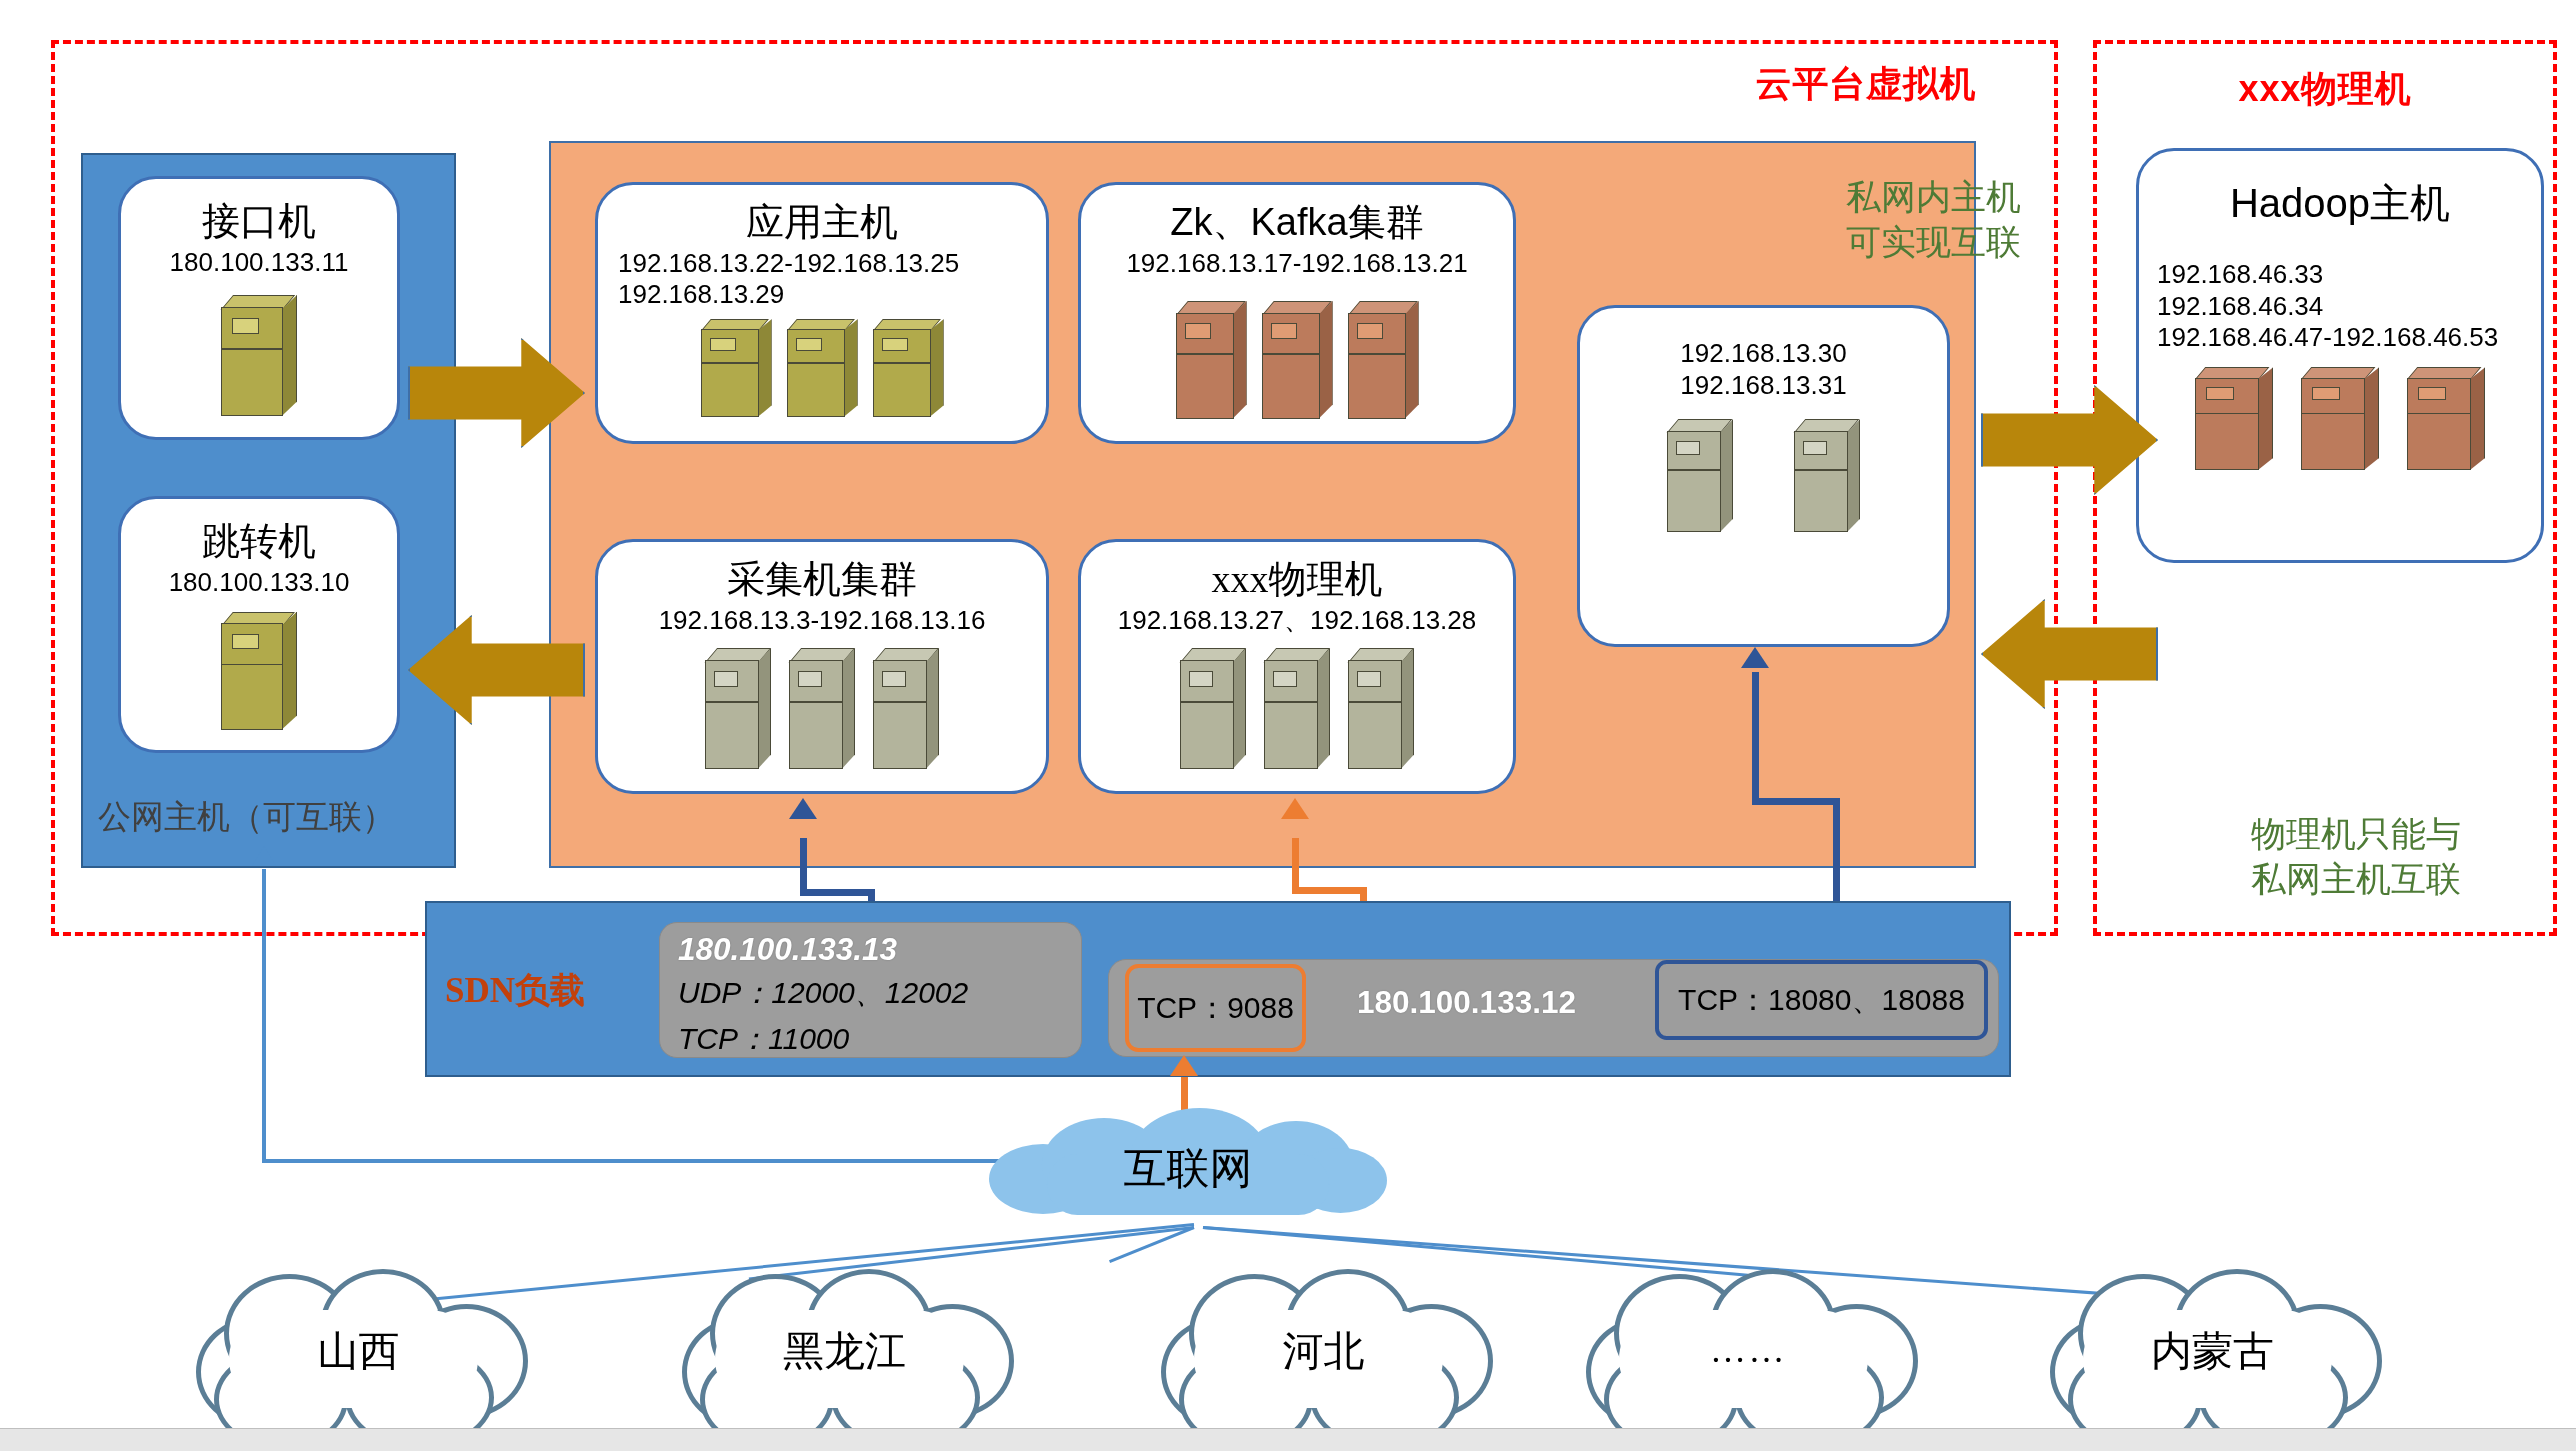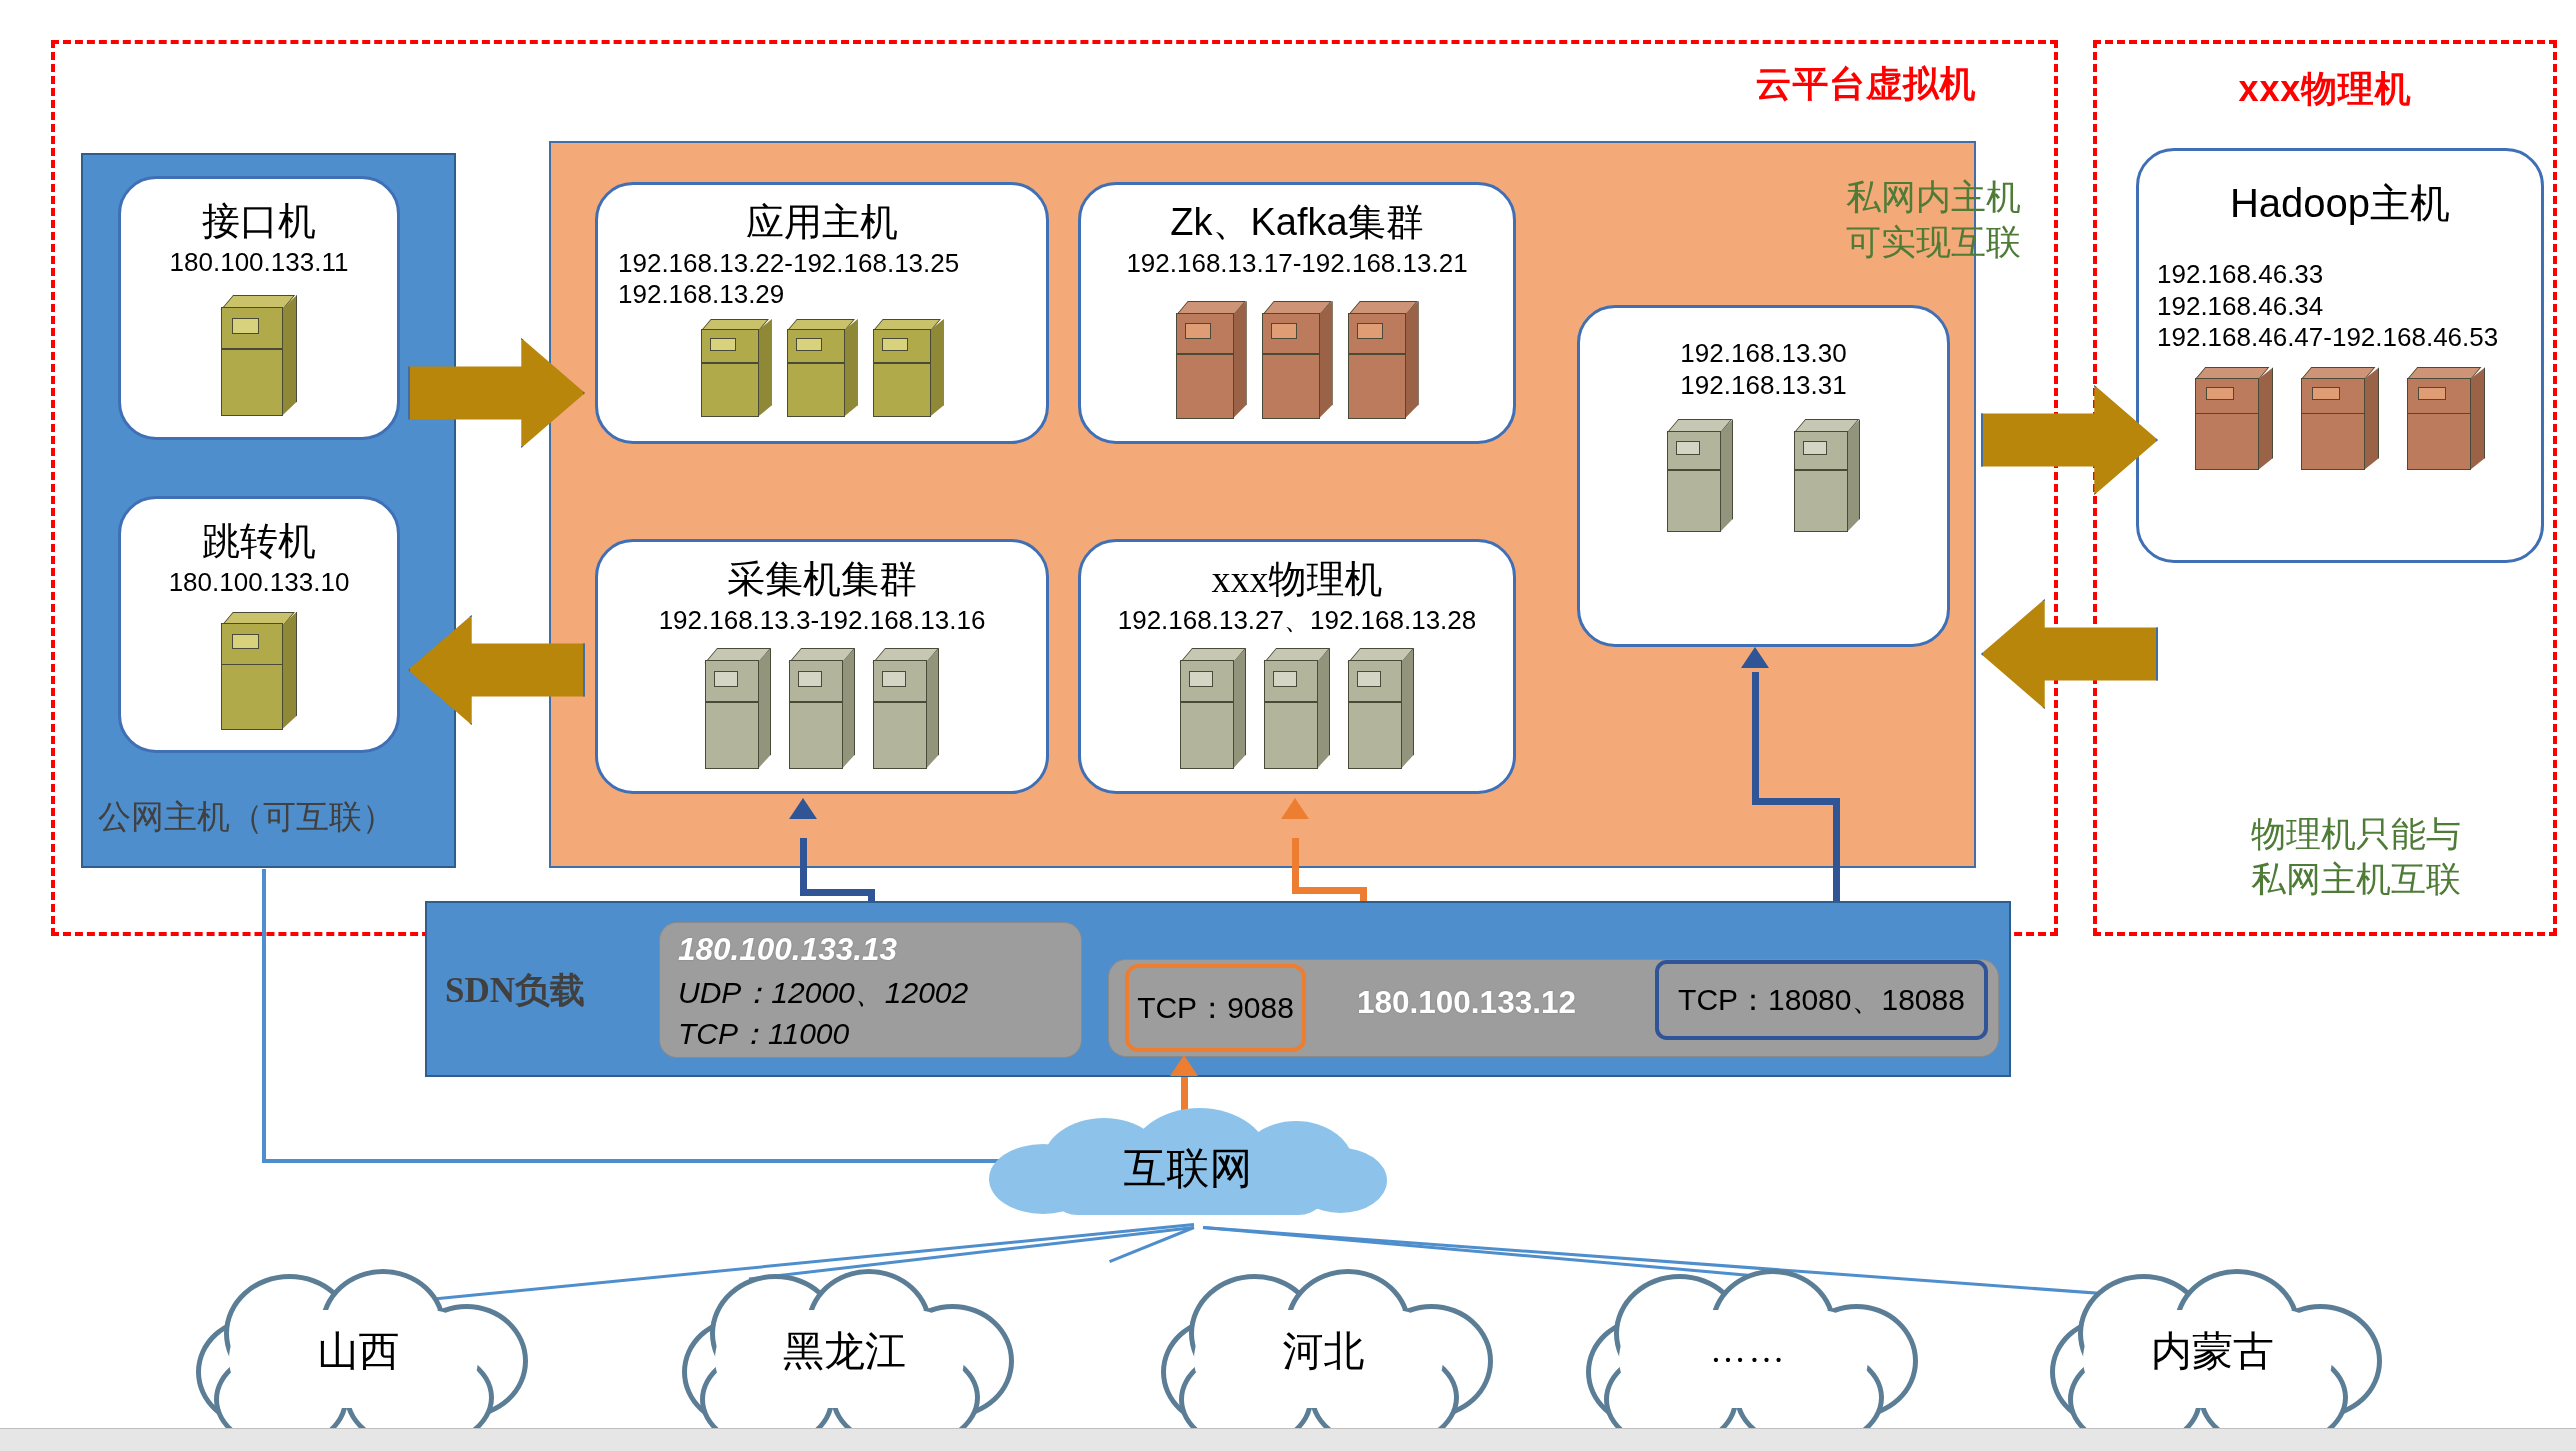--- a/index.html
+++ b/index.html
@@ -76,21 +76,21 @@
   
   .arrow-right,.arrow-left{
     position:absolute;background:#B8860B;border:2.5px solid #3E6FA8;
   }
   .arrow-right{clip-path:polygon(0 26%,64% 26%,64% 0,100% 50%,64% 100%,64% 74%,0 74%);}
   .arrow-left{clip-path:polygon(100% 26%,36% 26%,36% 0,0 50%,36% 100%,36% 74%,100% 74%);}
 
   
   .sdn-bar{background:#4E8ECC;border:2.5px solid #2E5E8E;}
   .sdn-label{
-    color:#404040;font-size:35px;white-space:nowrap;
+    color:#c2410c;font-size:35px;white-space:nowrap;
     font-family:"Liberation Serif","DejaVu Serif",serif;font-weight:600;
   }
   .grey-pill{background:#9D9D9D;border-radius:18px;border:1.7px solid #8a8a8a;}
   .ip-white{color:#ffffff;font-size:31.5px;font-weight:600;white-space:nowrap;
     text-shadow:0 0 1.7px rgba(0,0,0,.25);}
   .port-txt{color:#000;font-size:30px;white-space:nowrap;}
   .port-box-orange{border:4.1px solid #ED7D31;border-radius:13.3px;background:#9D9D9D;
     display:flex;align-items:center;justify-content:center;}
   .port-box-blue{border:4.1px solid #2F5597;border-radius:11.6px;background:#9D9D9D;
     display:flex;align-items:center;justify-content:center;}
@@ -367,21 +367,21 @@
   <div class="tri up-lightblue" style="left:252px;top:846px;"></div>
   <div class="ln h thinblue" style="left:262px;top:1159px;width:746px;height:4.1px;"></div>
 
   <div class="abs sdn-bar" style="left:425px;top:901px;width:1586px;height:176px;"></div>
 
   <div class="abs sdn-label" style="left:445px;top:967px;">SDN负载</div>
 
   <div class="abs grey-pill" style="left:659px;top:922px;width:423px;height:136px;padding:8.3px 0 0 18px;font-style:italic;">
     <div class="ip-white">180.100.133.13</div>
     <div class="port-txt" style="margin-top:5px;">UDP：12000、12002</div>
-    <div class="port-txt" style="">TCP：11000</div>
+    <div class="port-txt" style="margin-top:5px;">TCP：11000</div>
   </div>
 
   <div class="abs grey-pill" style="left:1108px;top:959px;width:891px;height:98px;"></div>
   <div class="abs ip-white" style="left:1357px;top:984px;">180.100.133.12</div>
   <div class="abs port-box-orange" style="left:1125px;top:964px;width:181px;height:88px;">
     <span class="port-txt">TCP：9088</span>
   </div>
   <div class="abs port-box-blue" style="left:1655px;top:960px;width:333px;height:80px;">
     <span class="port-txt">TCP：18080、18088</span>
   </div>

